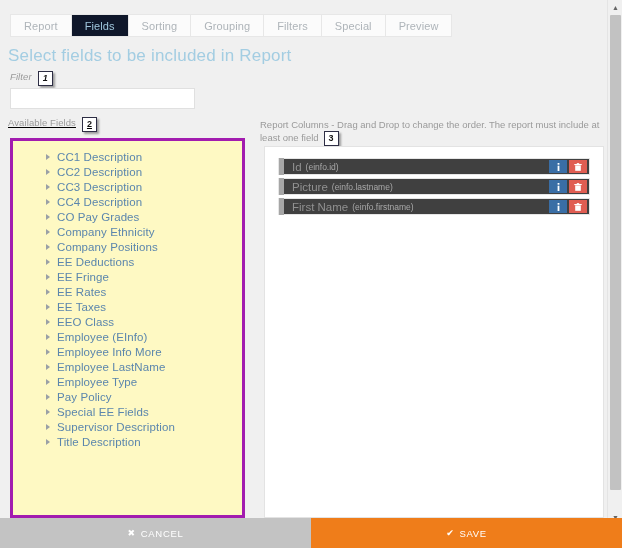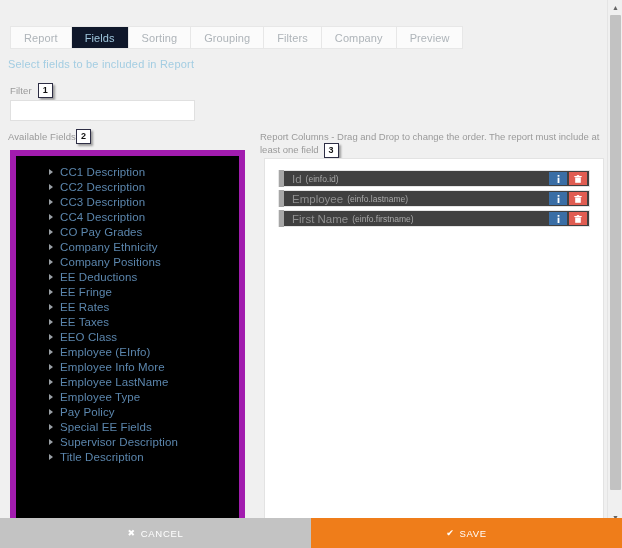--- a/index.html
+++ b/index.html
@@ -35,21 +35,21 @@
     position: absolute;
     left: 2px; top: 15px;
     width: 11px; height: 475px;
     background: #c2c2c2;
     border-radius: 1px;
   }
 
   
   .content {
     position: absolute;
-    top: 12px; left: 0;
+    top: 0; left: 0;
     width: 607px;
     height: 427px;
   }
 
   
   .tabbar {
     position: absolute;
     top: 14px; left: 10px;
     display: flex;
     height: 23px;
@@ -69,21 +69,21 @@
   .tab:first-child { border-left: 1px solid #e7e7e7; }
   .tab.active {
     background: #0f172a;
     color: #9fc6dd;
   }
 
   
   .heading {
     position: absolute;
     top: 46px; left: 8px;
-    font-size: 11px;
+    font-size: 17px;
     color: #a3cde2;
     letter-spacing: .2px;
   }
 
   
   .smlabel {
     font-size: 9.5px;
     color: #9a9a9a;
     letter-spacing: .1px;
   }
@@ -100,47 +100,47 @@
     color: #111;
     box-shadow: 2px 2px 2px rgba(0,0,0,0.35);
     vertical-align: middle;
     line-height: 1;
   }
 
   
   .filter-row {
     position: absolute;
     top: 71px; left: 10px;
-    display: flex; align-items: center; gap: 6px;
+    display: flex; gap: 6px; font-style: italic;
   }
   .filter-input {
     position: absolute;
     top: 88px; left: 10px;
     width: 185px; height: 21px;
     background: #ffffff;
     border: 1px solid #e0e0e0;
     font-size: 11px;
     color: #555;
     padding: 0 5px;
     outline: none;
     font-family: "Liberation Sans", sans-serif;
   }
 
   
   .avail-label-row {
     position: absolute;
     top: 117px; left: 8px;
-    display: flex; align-items: center; 
+    display: flex; gap: 6px; text-decoration: underline;
   }
   .avail-panel {
     position: absolute;
     top: 138px; left: 10px;
     width: 235px; height: 380px;
-    background: #000000;
-    border: 6px solid #a21caf;
+    background: #fef9c3;
+    border: 3px solid #a21caf;
     overflow: hidden;
   }
   .field-list {
     margin: 0; padding: 8px 0 0 0;
     list-style: none;
   }
   .field-item {
     display: flex;
     align-items: center;
     height: 15px;
@@ -248,21 +248,21 @@
 <div id="app">
 
   <div class="content">
 
     <div class="tabbar">
         <div class="tab">Report</div>
         <div class="tab active">Fields</div>
         <div class="tab">Sorting</div>
         <div class="tab">Grouping</div>
         <div class="tab">Filters</div>
-        <div class="tab">Company</div>
+        <div class="tab">Special</div>
         <div class="tab">Preview</div>
       </div>
 
     <div class="heading">Select fields to be included in Report</div>
 
     <div class="filter-row">
       <span class="smlabel">Filter</span>
       <span class="badge">1</span>
     </div>
     <input class="filter-input" type="text" placeholder="" style="">
@@ -380,21 +380,21 @@
                     <rect x="0.3" y="1" width="7.4" height="1.1" fill="#fff"></rect>
                     <rect x="2.8" y="0" width="2.4" height="0.9" fill="#fff"></rect>
                     <rect x="1.2" y="2.4" width="5.6" height="5.4" fill="#fff"></rect>
                   </svg>
                 </span>
               </button>
             </div>
           </div>
           <div class="rc-row">
             <div class="rc-handle"></div>
-            <span class="rc-name">Employee</span>
+            <span class="rc-name">Picture</span>
             <span class="rc-path">(einfo.lastname)</span>
             <div class="rc-actions">
               <button class="rc-btn info">
                 <span>
                   <svg width="7" height="8" viewBox="0 0 7 8">
                     <rect x="2.6" y="0" width="1.8" height="1.7" fill="#fff"></rect>
                     <rect x="2.6" y="2.7" width="1.8" height="5.3" fill="#fff"></rect>
                   </svg>
                 </span>
               </button>

